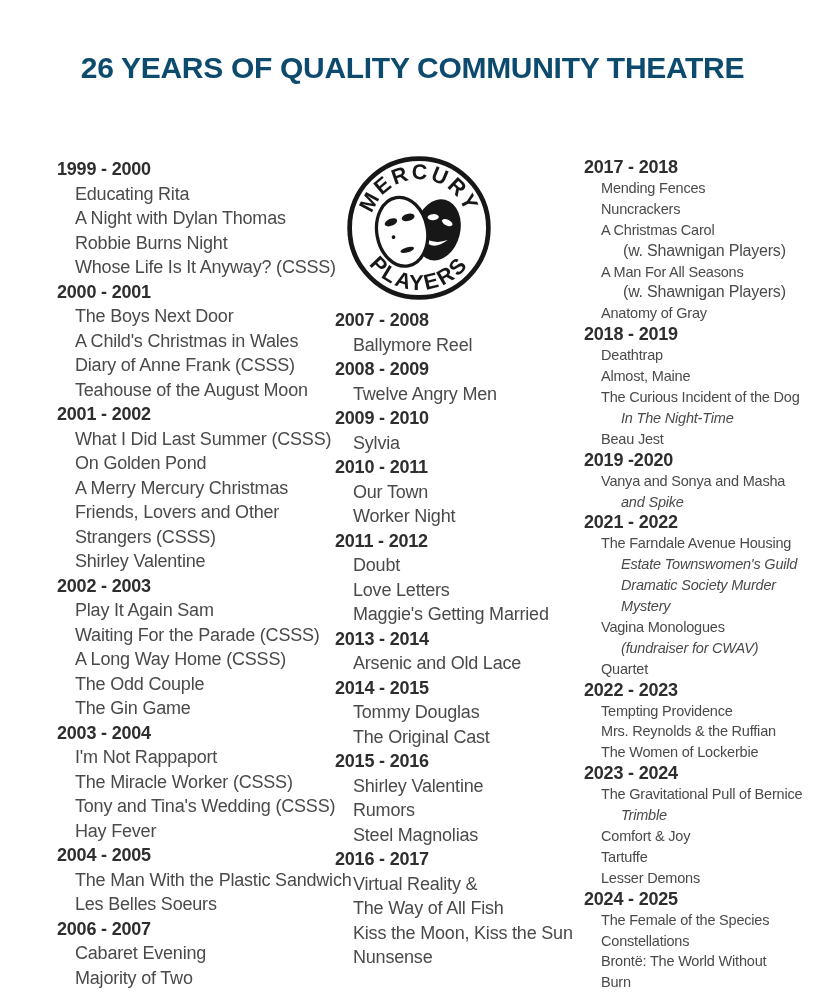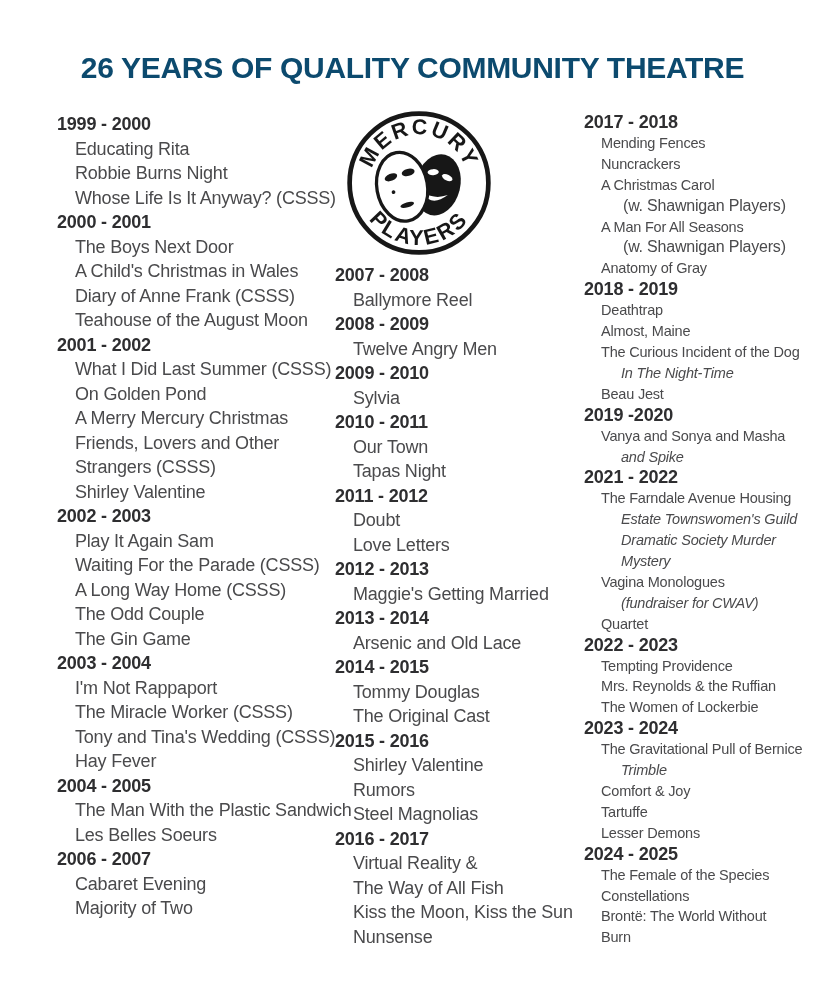--- a/index.html
+++ b/index.html
@@ -1,20 +1,20 @@
 <!DOCTYPE html>
 <html><head>
 <meta charset="utf-8">
 <style>
   html,body{margin:0;padding:0;background:#ffffff;}
   body{width:825px;height:1002px;position:relative;font-family:"Liberation Sans",sans-serif;overflow:hidden;}
   .page{position:absolute;inset:0;background:#ffffff;}
   .title{position:absolute;top:51px;left:0;width:100%;text-align:center;margin:0;
          font-size:30px;font-weight:700;color:#0c4a6e;letter-spacing:-0.3px;line-height:1.1;}
-  .col{position:absolute;}
+  .col{position:absolute;margin-top:45px;}
   #col1{left:57px;top:112px;width:278px;}
   #col2{left:335px;top:108px;width:226px;}
   #col3{left:584px;top:112px;width:262px;}
   .row{white-space:nowrap;}
   .colA .row{line-height:24.5px;}
   .colB .row{line-height:20.9px;}
   .season{font-size:18px;font-weight:700;color:#2e2e30;letter-spacing:-0.2px;}
   .item,.item2,.small{color:#4a4a4c;letter-spacing:-0.2px;}
   .colA .item{font-size:18px;padding-left:18px;}
   .colB .item{font-size:14.5px;padding-left:17px;}
@@ -25,20 +25,21 @@
 </head>
 <body>
 
 <div class="page">
 
   <h1 class="title">26 YEARS OF QUALITY COMMUNITY THEATRE</h1>
 
   <div class="col colA" id="col1">
       <div class="row season">1999 - 2000</div>
       <div class="row item">Educating Rita</div>
+      <div class="row item">A Night with Dylan Thomas</div>
       <div class="row item">Robbie Burns Night</div>
       <div class="row item">Whose Life Is It Anyway? (CSSS)</div>
       <div class="row season">2000 - 2001</div>
       <div class="row item">The Boys Next Door</div>
       <div class="row item">A Child's Christmas in Wales</div>
       <div class="row item">Diary of Anne Frank (CSSS)</div>
       <div class="row item">Teahouse of the August Moon</div>
       <div class="row season">2001 - 2002</div>
       <div class="row item">What I Did Last Summer (CSSS)</div>
       <div class="row item">On Golden Pond</div>
@@ -97,25 +98,24 @@
       </svg>
     </div>
   <div class="row season">2007 - 2008</div>
       <div class="row item">Ballymore Reel</div>
       <div class="row season">2008 - 2009</div>
       <div class="row item">Twelve Angry Men</div>
       <div class="row season">2009 - 2010</div>
       <div class="row item">Sylvia</div>
       <div class="row season">2010 - 2011</div>
       <div class="row item">Our Town</div>
-      <div class="row item">Tapas Night</div>
+      <div class="row item">Worker Night</div>
       <div class="row season">2011 - 2012</div>
       <div class="row item">Doubt</div>
       <div class="row item">Love Letters</div>
-      <div class="row season">2012 - 2013</div>
       <div class="row item">Maggie's Getting Married</div>
       <div class="row season">2013 - 2014</div>
       <div class="row item">Arsenic and Old Lace</div>
       <div class="row season">2014 - 2015</div>
       <div class="row item">Tommy Douglas</div>
       <div class="row item">The Original Cast</div>
       <div class="row season">2015 - 2016</div>
       <div class="row item">Shirley Valentine</div>
       <div class="row item">Rumors</div>
       <div class="row item">Steel Magnolias</div>

